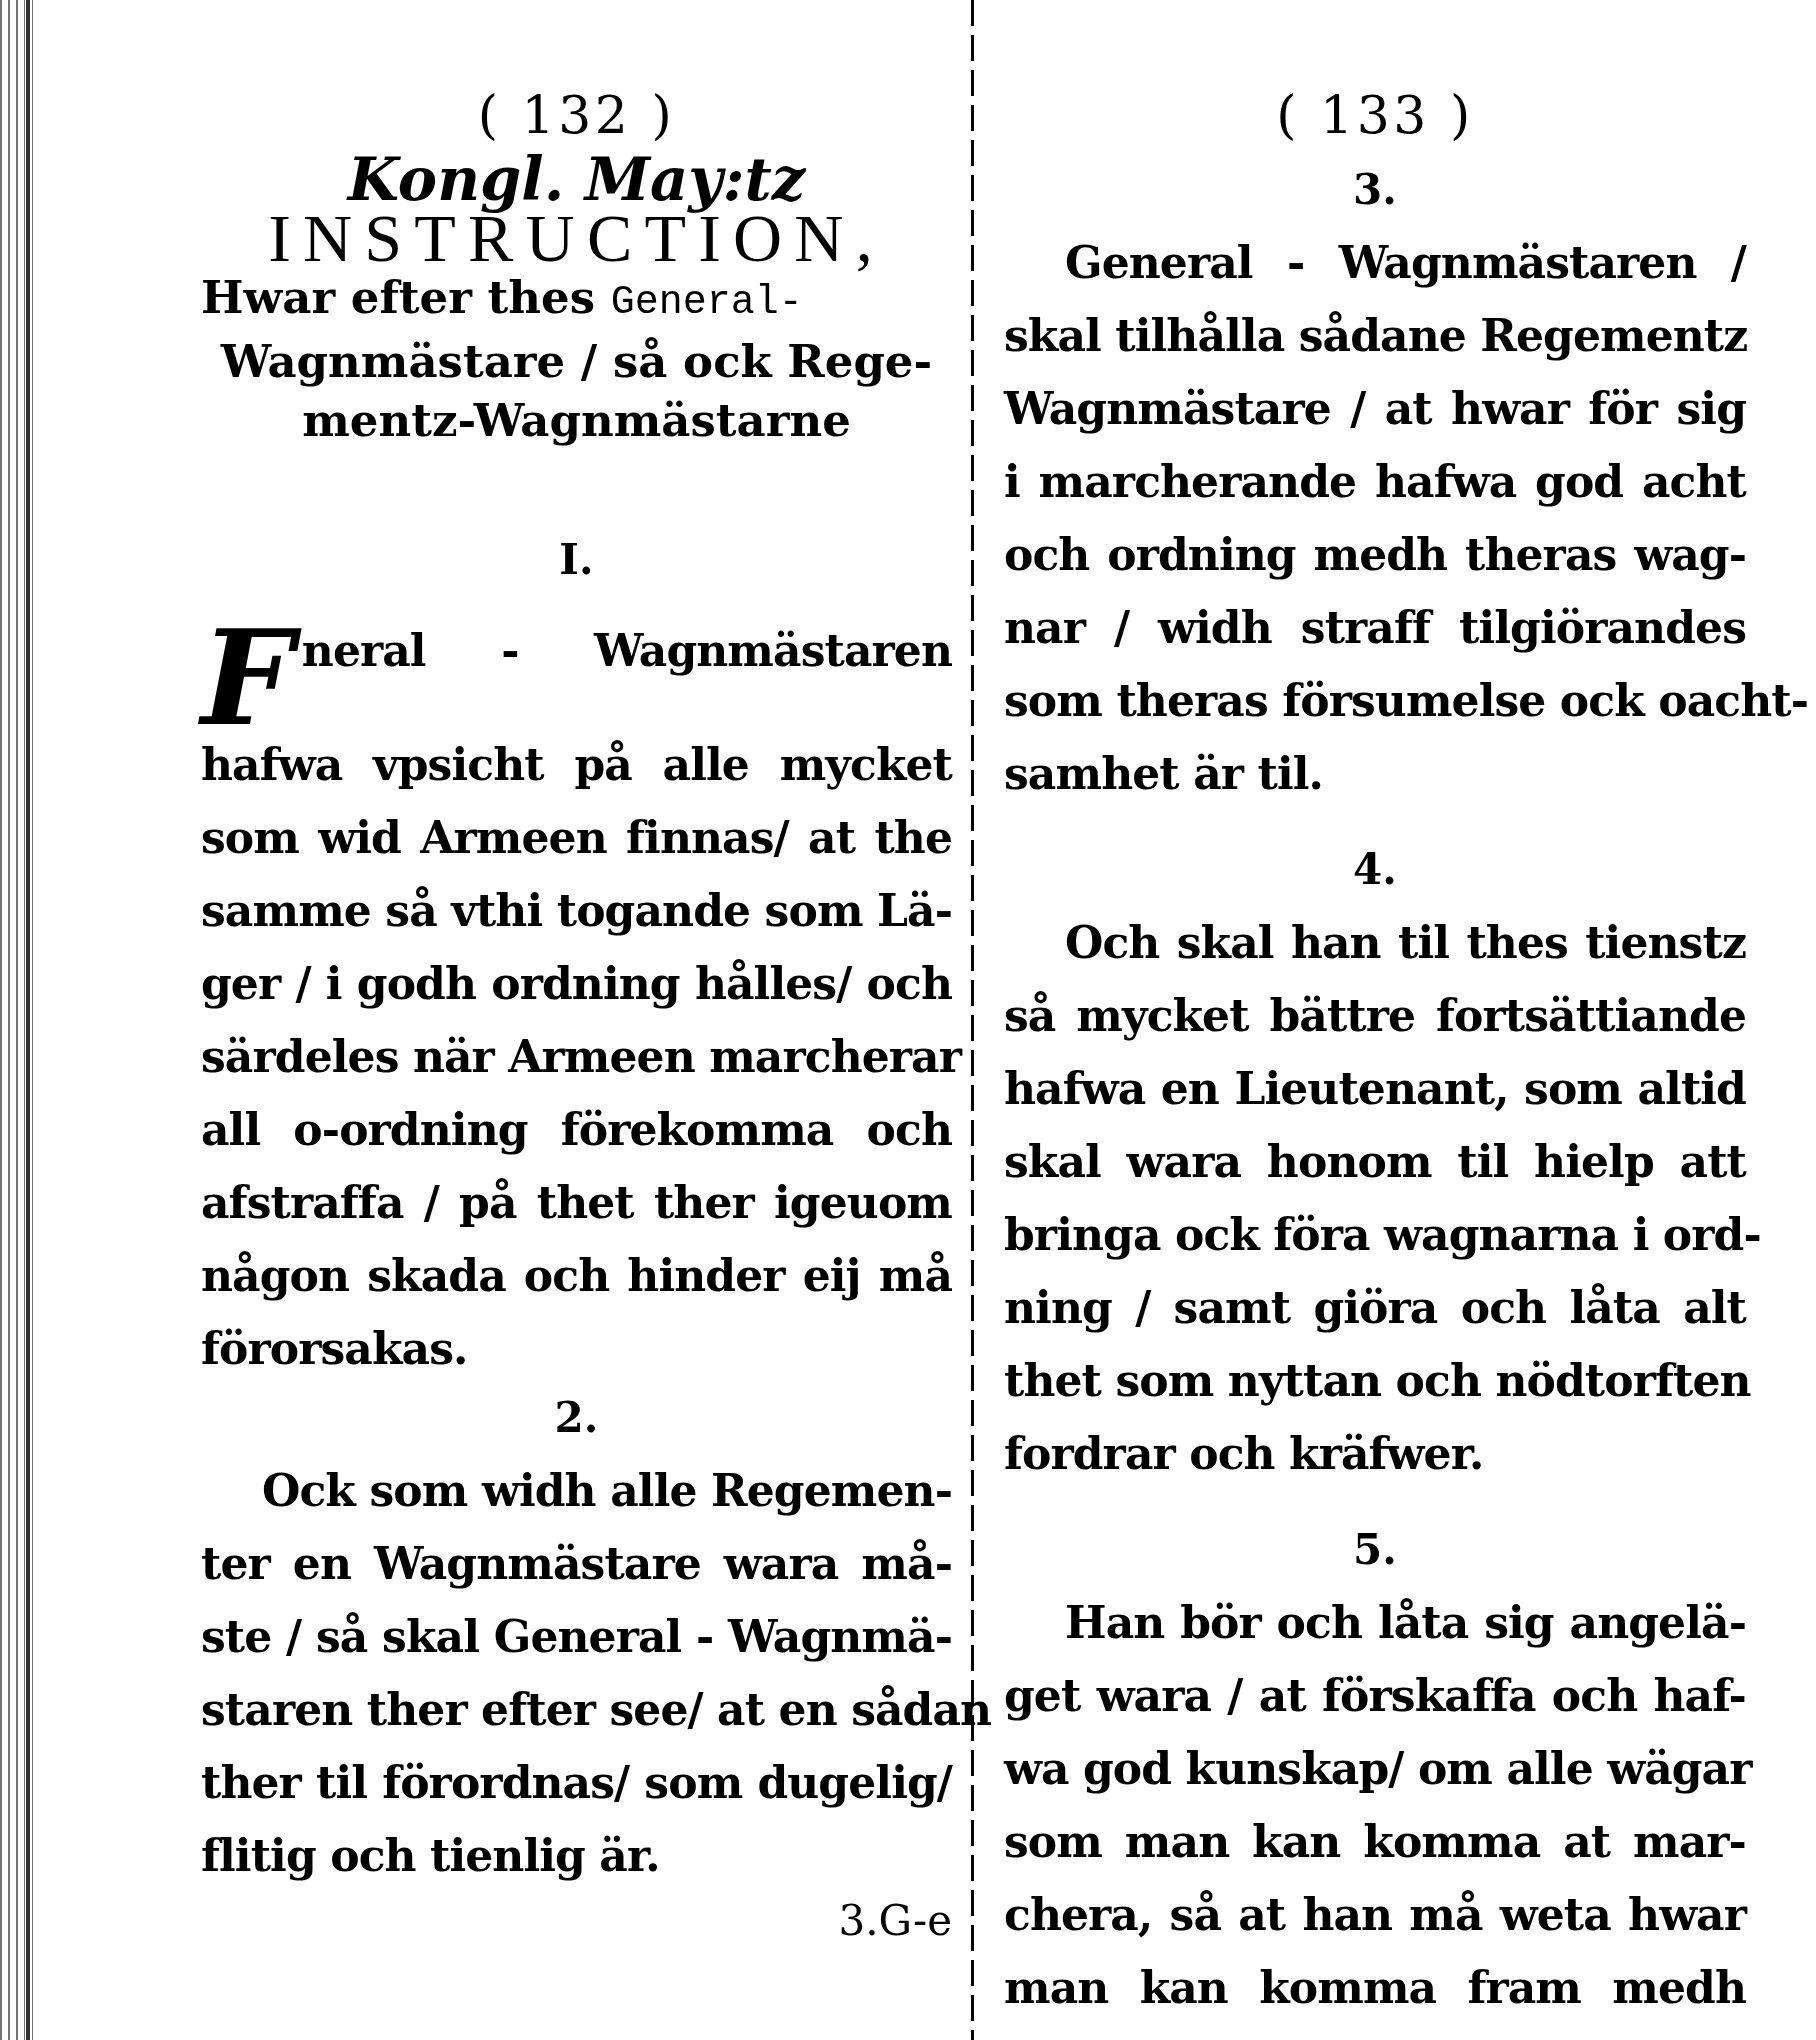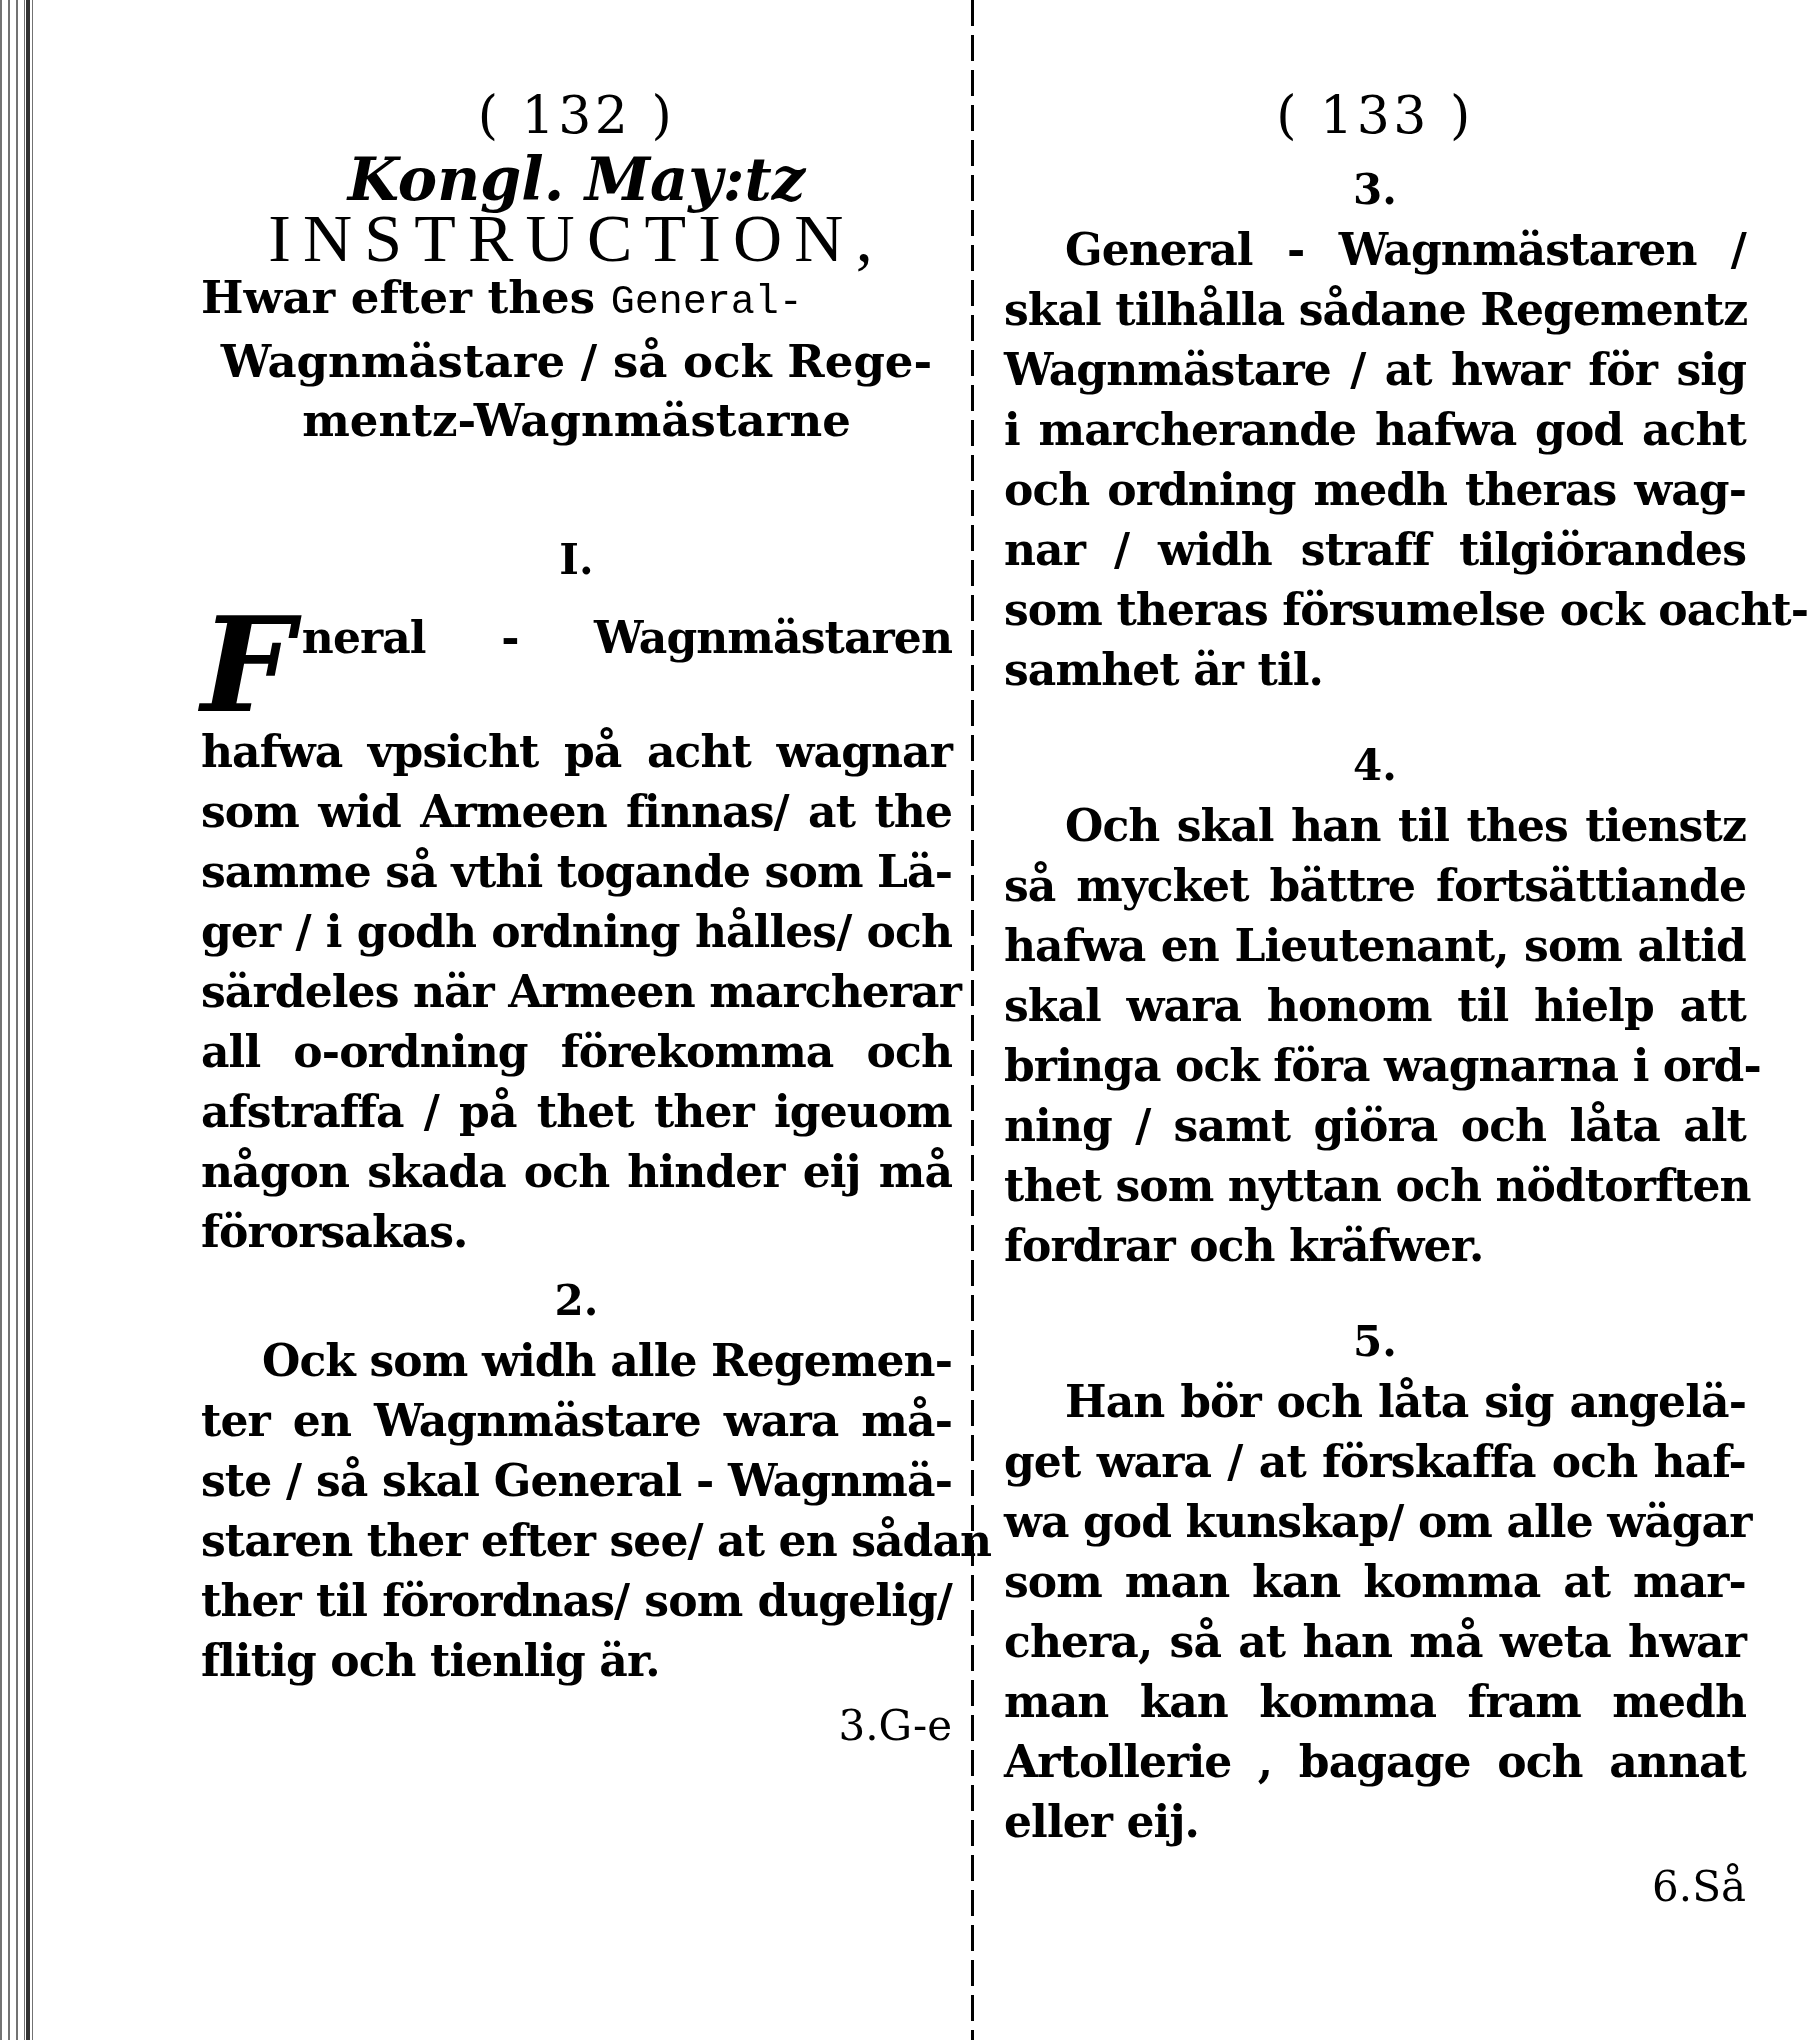--- a/index.html
+++ b/index.html
@@ -32,21 +32,21 @@
     }
     .t1 { font-size: 59px; font-family: "DejaVu Serif", serif; font-style: italic; }
     .t2 { font-size: 68px; letter-spacing: 12.2px; font-weight: normal; font-family: "Liberation Serif", serif; }
     .t3 { font-size: 45px; text-align: justify; }
     .t3 .roman { font-weight: normal; font-family: Liberation Mono, monospace; font-size: 40px; }
     .sec-num { text-align: center; font-size: 42px; font-weight: bold; height: 61px; line-height: 61px; }
     .para {
       font-size: 44px; line-height: 60px; font-weight: bold;
       font-family: "DejaVu Serif", serif; letter-spacing: -0.9px;
     }
-    .para .line { display: block; white-space: nowrap; text-align: justify; text-align-last: justify; }
+    .para .line { display: block; white-space: nowrap; text-align: justify; text-align-last: justify; margin-top: 13px; }
     .para .line.last { text-align-last: left; }
     .para .indent { padding-left: 61px; }
     .roman { font-weight: normal; font-family: "Liberation Serif", serif; font-size: 37px; letter-spacing: 0; }
     .dropcap {
       float: left; font-size: 131px; line-height: 114px; font-weight: bold;
       margin-right: 8.7px; font-family: "DejaVu Serif", serif; font-style: italic;
     }
     .catch { text-align: right; font-size: 42px; font-weight: normal; margin-top: 10px; }
   </style>
 </head>
@@ -66,21 +66,21 @@
   </div>
   <div class="title-line t3" style="text-align:center">Wagnmästare / så ock Rege-</div>
   <div class="title-line t3" style="text-align:center">mentz-Wagnmästarne</div>
 
   <div style="height:79px"></div>
   <div class="sec-num">I.</div>
   <div style="height:17.5px"></div>
   <div class="para">
     <span class="dropcap">F</span>
     <span class="line">neral  -  Wagnmästaren</span>
-    <span class="line" style="clear:both">hafwa vpsicht på acht wagnar</span>
+    <span class="line" style="clear:both">hafwa vpsicht på alle mycket</span>
     <span class="line">som wid Armeen finnas/ at the</span>
     <span class="line">samme så vthi togande som Lä-</span>
     <span class="line">ger / i godh ordning hålles/ och</span>
     <span class="line">särdeles när Armeen marcherar</span>
     <span class="line">all o-ordning förekomma och</span>
     <span class="line">afstraffa /  på thet ther igeuom</span>
     <span class="line">någon skada och hinder eij må</span>
     <span class="line last">förorsakas.</span>
   </div>
 

